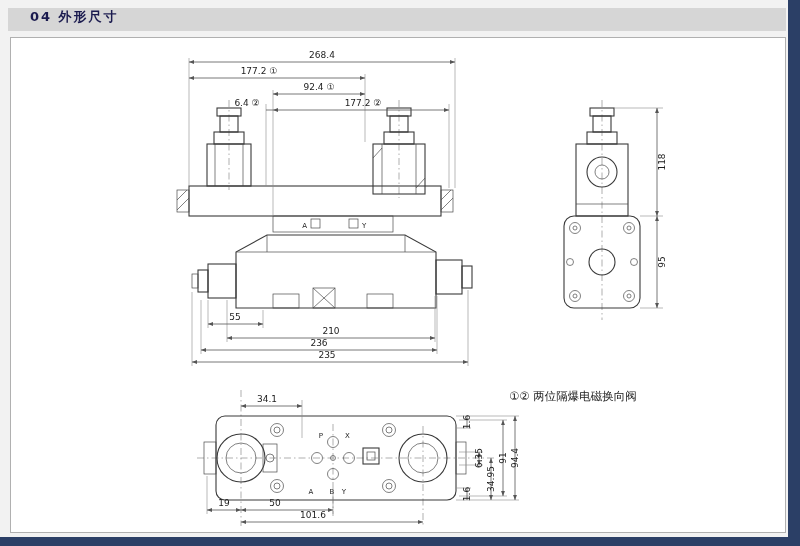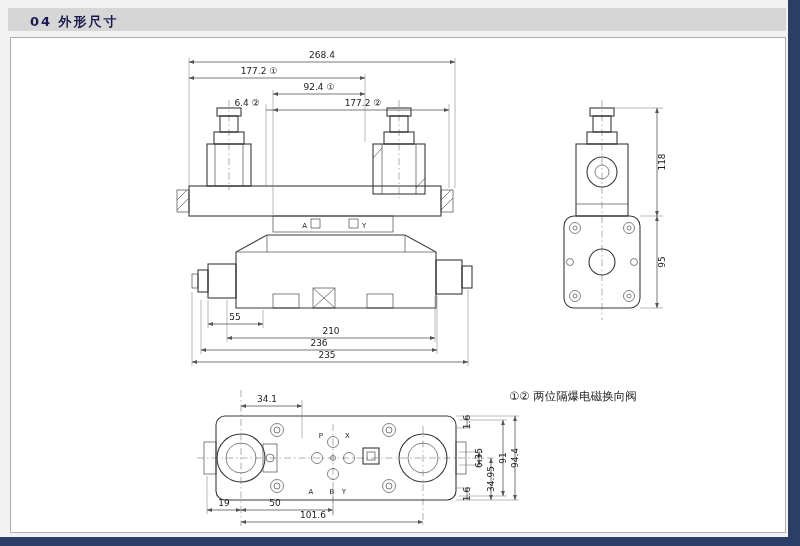--- a/index.html
+++ b/index.html
@@ -4,21 +4,21 @@
 <style>
   html,body{margin:0;padding:0;}
   body{
     width:800px;height:546px;position:relative;overflow:hidden;
     background:#f2f2f2;font-family:"DejaVu Sans",sans-serif;
   }
   .accent-right{position:absolute;top:0;right:0;width:12px;height:546px;background:#2b3f66;}
   .accent-bottom{position:absolute;left:0;bottom:0;width:800px;height:9px;background:#2b3f66;}
   .header-band{
     position:absolute;left:8px;top:8px;width:778px;height:23px;background:#d6d6d6;
-    display:flex;align-items:flex-end;
+    display:flex;align-items:flex-start;
   }
   .header-band .title{
     margin-left:22px;font-weight:bold;font-size:13px;color:#1a1a4e;letter-spacing:2px;
   }
   .content{
     position:absolute;left:10px;top:37px;width:774px;height:494px;
     background:#ffffff;border:1px solid #b0b0b0;box-sizing:content-box;
   }
   svg{display:block;}
   .outline{fill:none;stroke:#3a3a3a;stroke-width:1.1;}

